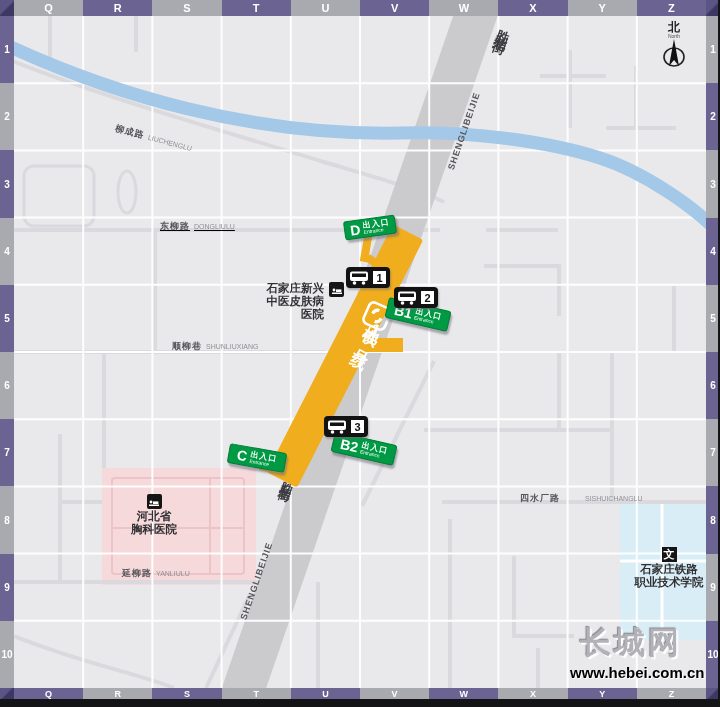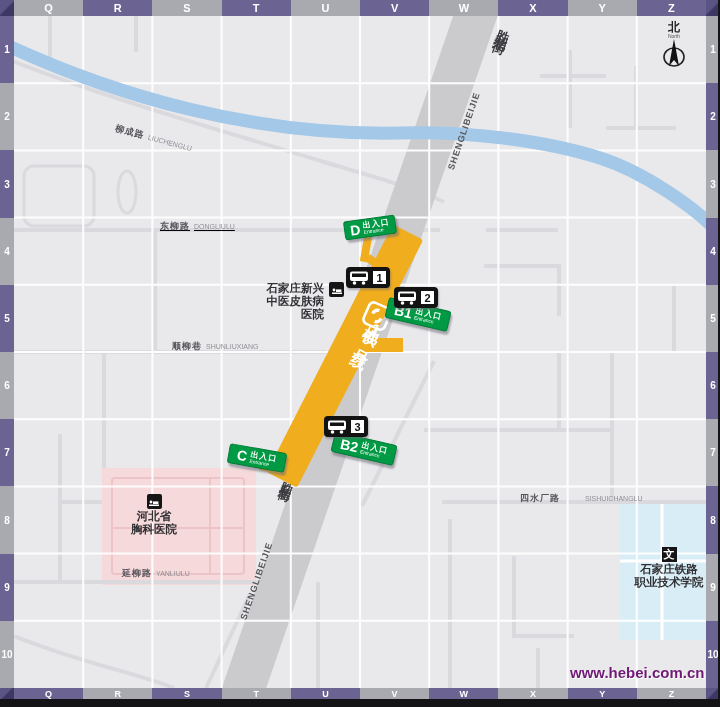--- a/index.html
+++ b/index.html
@@ -95,21 +95,21 @@
 
   
   #north{position:absolute;left:640px;top:6px;width:40px;text-align:center;color:#222;}
   #north .n-cn{font-size:12px;font-weight:bold;line-height:11px;}
   #north .n-en{font-size:5px;color:#555;line-height:6px;}
 
   
   #wm-title{position:absolute;left:566px;top:606px;font-size:31px;font-weight:bold;
     letter-spacing:3px;color:#b1b1b7;
     text-shadow:1px 1px 0 #fff,2px 2px 1px rgba(255,255,255,.9),-1px -1px 1px #87878e;}
-  #wm-url{position:absolute;left:556px;top:648px;font-size:15px;font-weight:bold;color:#701a75;
+  #wm-url{position:absolute;left:556px;top:648px;font-size:15px;font-weight:bold;color:#000000;
     text-shadow:1px 1px 0 #fff;}
 </style>
 </head>
 <body>
 
 <div id="stage">
 
   <div class="bstrip" id="b-top">
       <div class="cell gray">Q</div>
       <div class="cell purple">R</div>
@@ -359,16 +359,17 @@
 
     <div id="north">
       <div class="n-cn">北</div>
       <div class="n-en">North</div>
       <svg width="28" height="30" viewBox="0 0 28 30">
         <ellipse cx="14" cy="18" rx="10" ry="9" fill="none" stroke="#222" stroke-width="1.6"></ellipse>
         <polygon points="14,0 19,27 14,21 9,27" fill="#111"></polygon>
       </svg>
     </div>
 
+    <div id="wm-title">长城网</div>
     <div id="wm-url">www.hebei.com.cn</div>
 
   </div>
 </div>
 
 </body></html>

